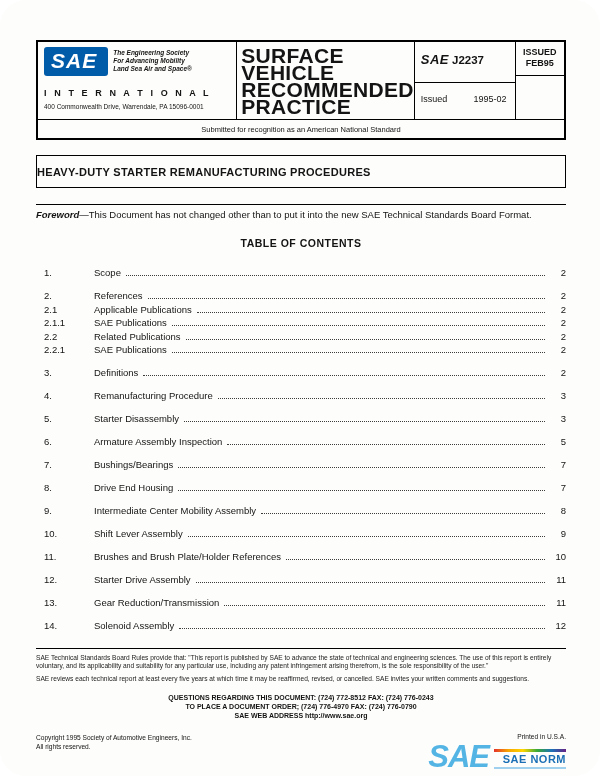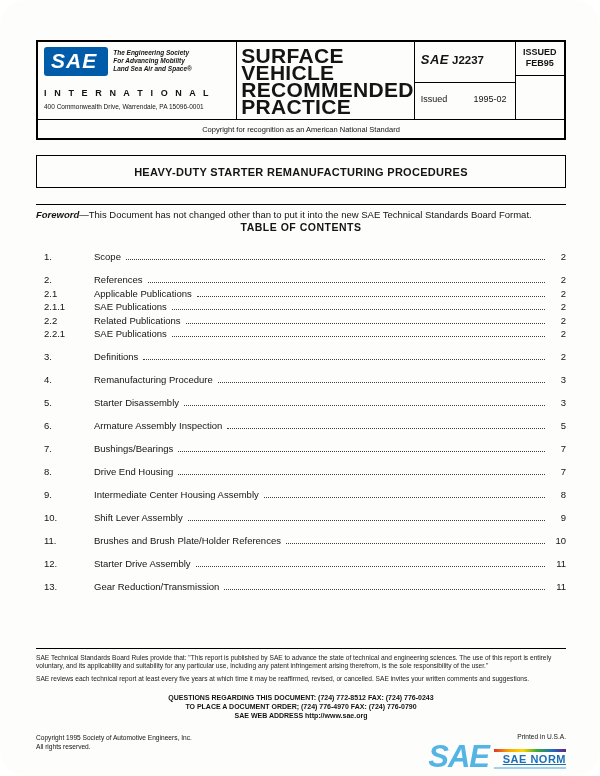--- a/index.html
+++ b/index.html
@@ -21,28 +21,28 @@
   .cell-number { width:106px; border-left:1.5px solid #000; display:flex; flex-direction:column; }
   .num-top { height:41px; border-bottom:1.5px solid #000; padding:8px 4px 0 6px; white-space:nowrap; }
   .num-sae { font-style:italic; font-weight:bold; font-size:13px; letter-spacing:.5px; }
   .num-code { font-weight:bold; font-size:11.5px; margin-left:3px; }
   .num-bottom { display:flex; justify-content:space-between; padding:11px 8px 0 6px; font-size:9px; }
   .cell-stamp { width:52px; border-left:1.5px solid #000; }
   .stamp-top { height:34px; border-bottom:1.5px solid #000; text-align:center; font-weight:bold; font-size:9px; line-height:11px; padding-top:5px; }
   .header-bottom { border-top:1.5px solid #000; text-align:center; font-size:7.5px; padding:5px 0 4px; }
 
   
-  .title-box { margin-top:15px; border:1.5px solid #000; text-align:center; font-weight:bold; font-size:11px; letter-spacing:.3px; padding:10px 0 9px; }
+  .title-box { margin-top:15px; border:1.5px solid #000; text-align:left; font-weight:bold; font-size:11px; letter-spacing:.3px; padding:10px 0 9px; }
 
   .rule { border-top:1px solid #000; margin-top:16px; }
 
   .foreword { margin-top:4px; font-size:9.5px; line-height:12px; }
   .foreword-label { font-weight:bold; font-style:italic; }
 
-  .toc-heading { text-align:center; font-weight:bold; font-size:10.5px; letter-spacing:.5px; }
+  .toc-heading { margin-top:16px; text-align:center; font-weight:bold; font-size:10.5px; letter-spacing:.5px; }
 
   
   .toc-list { margin-top:18px; font-size:9.5px; }
   .toc-row { display:flex; align-items:flex-end; line-height:11px; margin-bottom:2.5px; padding-left:8px; }
   .toc-row.gap { margin-bottom:12px; }
   .toc-num { width:50px; flex:none; }
   .toc-title { flex:none; padding-right:5px; }
   .toc-leader { flex:1; border-bottom:1.6px dotted #3c3c3c; margin:0 3px 2px 0; }
   .toc-page { flex:none; min-width:18px; text-align:right; }
 
@@ -54,21 +54,21 @@
   .footer-bottom { display:flex; justify-content:space-between; align-items:flex-start; margin-top:13px; }
   .copyright { font-size:6.6px; line-height:9px; }
   .printed-wrap { text-align:right; }
   .printed { font-size:6.6px; }
 
   
   .watermark { display:flex; align-items:flex-end; gap:5px; margin-top:4px; justify-content:flex-end; }
   .wm-sae { font-size:31px; line-height:26px; font-weight:bold; font-style:italic; color:#54B5E5; letter-spacing:-1px; }
   .wm-right { padding-bottom:1px; }
   .wm-bar { height:3px; width:72px; background:linear-gradient(90deg,#e4322b,#f7a600,#ffd500,#39a935,#1d71b8,#662483); margin-bottom:2px; }
-  .wm-norm { font-size:11px; font-weight:bold; color:#1B6FB5; letter-spacing:.5px; line-height:11px;text-decoration:underline; }
+  .wm-norm { font-size:11px; font-weight:bold; color:#1B6FB5; letter-spacing:.5px; line-height:11px; }
   .wm-sub { height:2px; background:#9fd1ee; margin-top:2px; }
 </style>
 </head>
 <body>
 
 <div class="page">
   <div class="content">
 
     <div class="header-box">
       <div class="header-top">
@@ -99,21 +99,21 @@
             <span>1995-02</span>
           </div>
         </div>
         <div class="cell-stamp">
           <div class="stamp-top">
             <div>ISSUED</div>
             <div>FEB95</div>
           </div>
         </div>
       </div>
-      <div class="header-bottom">Copyright for recognition as an American National Standard</div>
+      <div class="header-bottom">Submitted for recognition as an American National Standard</div>
     </div>
 
     <div class="title-box">HEAVY-DUTY STARTER REMANUFACTURING PROCEDURES</div>
 
     <div class="rule"></div>
 
     <div class="foreword">
       <span class="foreword-label">Foreword</span><span>—This Document has not changed other than to put it into the new SAE Technical Standards Board Format.</span>
     </div>
 
@@ -198,21 +198,21 @@
 
   <div class="toc-row gap">
     <span class="toc-num">8.</span>
     <span class="toc-title">Drive End Housing</span>
     <span class="toc-leader"></span>
     <span class="toc-page">7</span>
   </div>
 
   <div class="toc-row gap">
     <span class="toc-num">9.</span>
-    <span class="toc-title">Intermediate Center Housing Assembly</span>
+    <span class="toc-title">Intermediate Center Mobility Assembly</span>
     <span class="toc-leader"></span>
     <span class="toc-page">8</span>
   </div>
 
   <div class="toc-row gap">
     <span class="toc-num">10.</span>
     <span class="toc-title">Shift Lever Assembly</span>
     <span class="toc-leader"></span>
     <span class="toc-page">9</span>
   </div>
@@ -231,20 +231,26 @@
     <span class="toc-page">11</span>
   </div>
 
   <div class="toc-row gap">
     <span class="toc-num">13.</span>
     <span class="toc-title">Gear Reduction/Transmission</span>
     <span class="toc-leader"></span>
     <span class="toc-page">11</span>
   </div>
 
+  <div class="toc-row">
+    <span class="toc-num">14.</span>
+    <span class="toc-title">Solenoid Assembly</span>
+    <span class="toc-leader"></span>
+    <span class="toc-page">12</span>
+  </div>
 </div>
 
   </div>
 
   <div class="footer">
     <div class="footer-rule"></div>
     <div class="disclaimer">SAE Technical Standards Board Rules provide that: "This report is published by SAE to advance the state of technical and engineering sciences. The use of this report is entirely voluntary, and its applicability and suitability for any particular use, including any patent infringement arising therefrom, is the sole responsibility of the user."</div>
     <div class="disclaimer">SAE reviews each technical report at least every five years at which time it may be reaffirmed, revised, or cancelled. SAE invites your written comments and suggestions.</div>
     <div class="questions">
       <div>QUESTIONS REGARDING THIS DOCUMENT: (724) 772-8512 FAX: (724) 776-0243</div>

